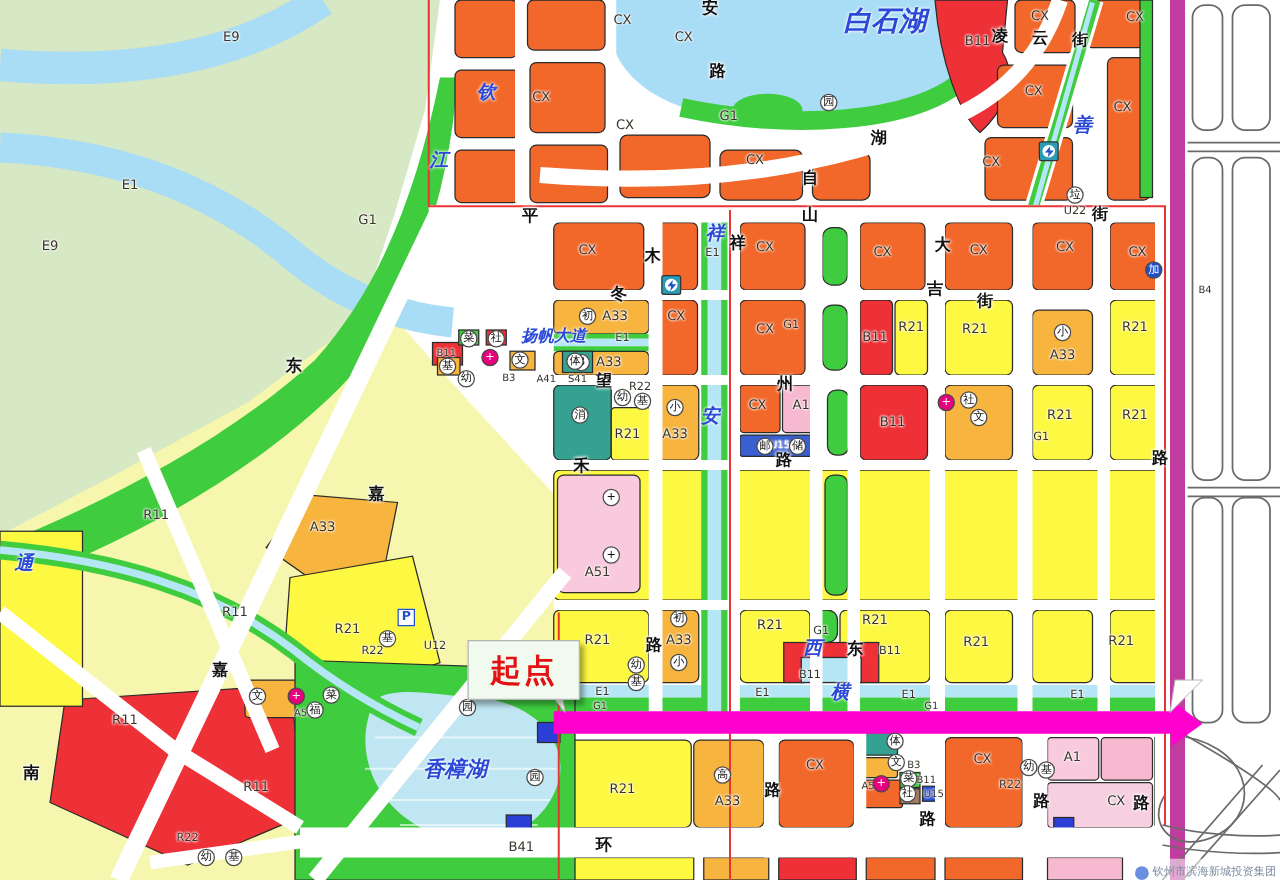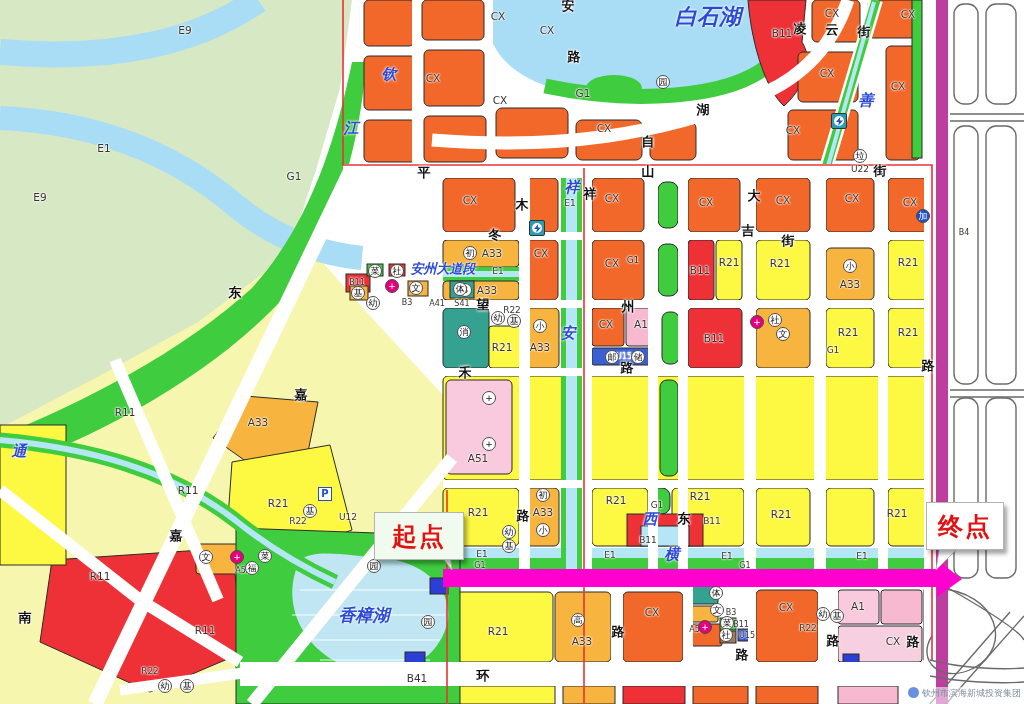--- a/index.html
+++ b/index.html
@@ -26,21 +26,21 @@
   #title-box{left:455px;top:389px;width:460px;height:86px;background:rgba(255,255,255,.84);
       border:1px solid #9aa0a6;box-shadow:2px 3px 5px rgba(0,0,0,.25);
       display:flex;align-items:center;justify-content:center;text-align:center;}
   #title-box .t{font-size:26px;font-weight:bold;color:#1f3ec8;line-height:1.45;padding:0 14px;}
   .callout{height:46px;background:#fff;border:1px solid #b4b4b4;box-shadow:3px 4px 4px rgba(0,0,0,.35);
       display:flex;align-items:center;justify-content:center;}
   .callout .t{font-size:25px;font-weight:bold;color:#e21212;letter-spacing:2px;}
   #callout-start{left:374px;top:512px;width:88px;background:#f0faee;}
   #callout-end{left:926px;top:502px;width:76px;}
   #watermark{right:0;bottom:0;height:17px;padding:0 3px;background:rgba(255,255,255,.55);
-      display:flex;align-items:flex-start;gap:3px;}
+      display:flex;align-items:flex-end;gap:3px;}
   #watermark .dot{width:11px;height:11px;border-radius:50%;background:#3a6ad4;opacity:.75;}
   #watermark .t{font-size:9px;color:#7d8ca0;}
 </style>
 </head>
 <body>
 
 <div id="stage">
 
 <svg id="map-svg" width="1024" height="704" viewBox="0 0 1024 704">
   <rect width="1024" height="704" fill="#ffffff"></rect>
@@ -368,21 +368,21 @@
       <div class="sl" style="left: 523px; top: 516px;">路</div>
       <div class="sl" style="left: 684px; top: 519px;">东</div>
       <div class="sl" style="left: 25px; top: 618px;">南</div>
       <div class="sl" style="left: 301px; top: 395px;">嘉</div>
       <div class="sl" style="left: 176px; top: 536px;">嘉</div>
       <div class="sl" style="left: 235px; top: 293px;">东</div>
       <div class="sl" style="left: 928px; top: 366px;">路</div>
       <div class="sl" style="left: 590px; top: 194px;">祥</div>
       <div class="wl" style="left: 708px; top: 17px; font-size: 22px;">白石湖</div>
       <div class="wl" style="left: 364px; top: 615px; font-size: 17px;">香樟湖</div>
-      <div class="wl" style="left: 443px; top: 269px; font-size: 13px;">安州大道段</div>
+      <div class="wl" style="left: 443px; top: 269px; font-size: 13px;">扬帆大道</div>
       <div class="wl" style="left: 389px; top: 74px;">钦</div>
       <div class="wl" style="left: 351px; top: 128px;">江</div>
       <div class="wl" style="left: 572px; top: 187px;">祥</div>
       <div class="wl" style="left: 568px; top: 333px;">安</div>
       <div class="wl" style="left: 672px; top: 554px;">横</div>
       <div class="wl" style="left: 650px; top: 519px;">西</div>
       <div class="wl" style="left: 19px; top: 451px;">通</div>
       <div class="wl" style="left: 866px; top: 100px;">善</div>
       <div class="ci" style="left: 470px; top: 253px;">初</div>
       <div class="ci" style="left: 465px; top: 290px;">B</div>
@@ -432,22 +432,19 @@
       <div class="pi" style="left: 325px; top: 494px;">P</div>
       <div class="bolt" style="left: 537px; top: 228px;"></div>
       <div class="bolt" style="left: 839px; top: 121px;"></div>
     </div>
 
 
 <div id="callout-start" class="overlay callout">
   <div class="t">起点</div>
 </div>
 
-<div id="callout-end" class="overlay callout">
-  <div class="t">终点</div>
-</div>
 
 <div id="watermark" class="overlay">
   <div class="dot"></div>
   <div class="t">钦州市滨海新城投资集团</div>
 </div>
 
 </div>
 
 </body></html>

